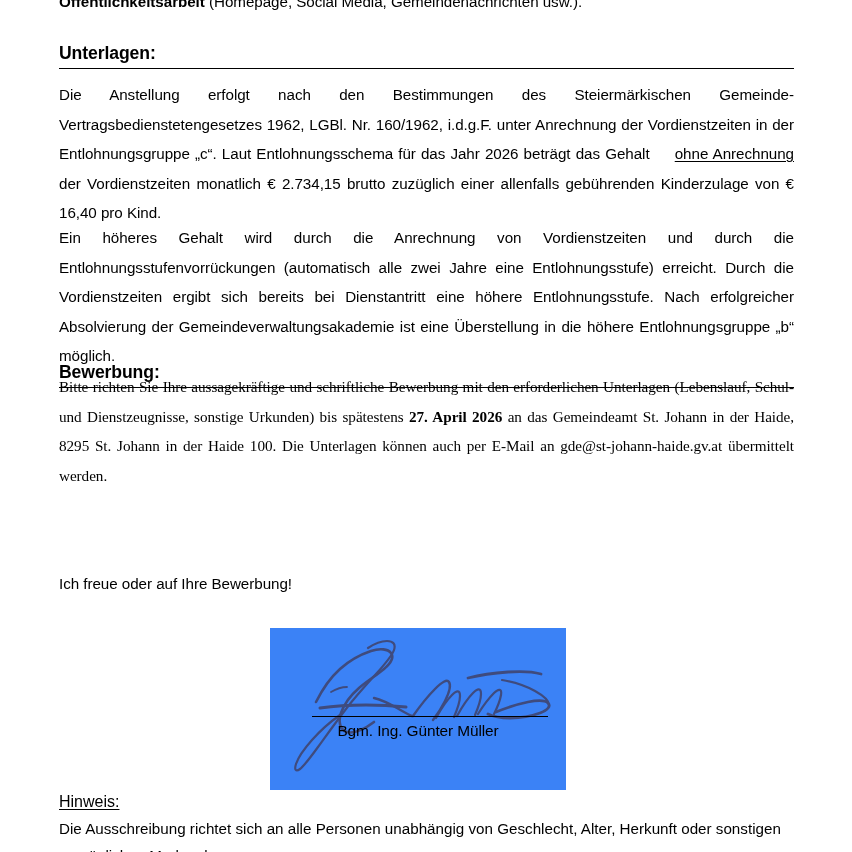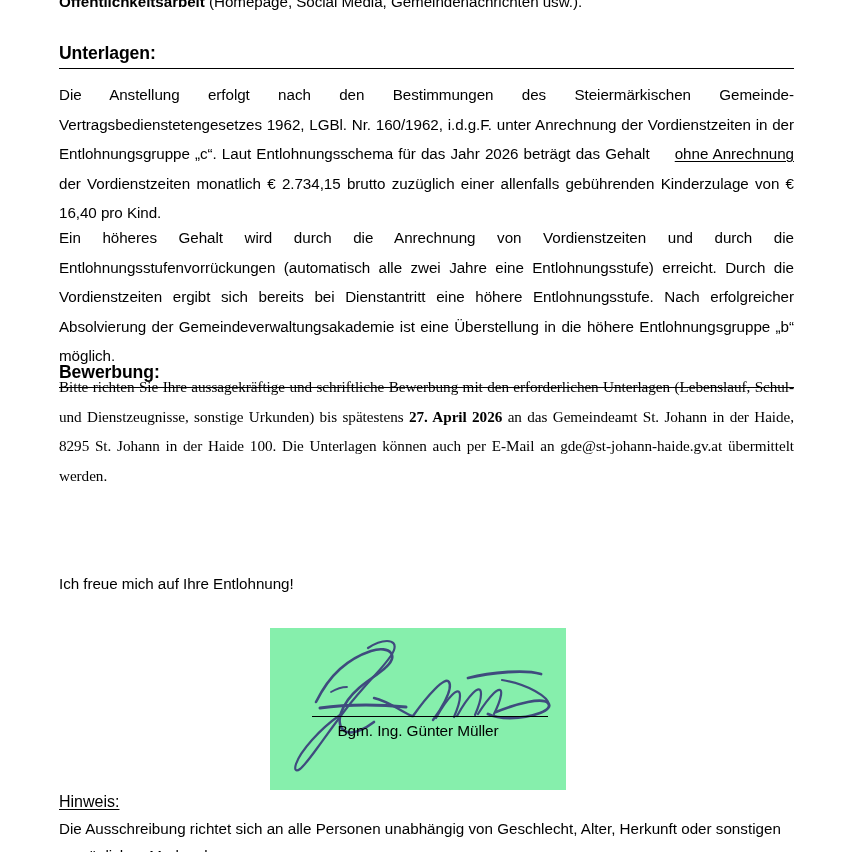--- a/index.html
+++ b/index.html
@@ -55,21 +55,21 @@
   .b { font-weight: bold; }
   .u { text-decoration: underline; text-underline-offset: 2px; margin-left: 20px; }
 
   
   .sig-wrap {
     position: absolute;
     left: 270px;
     top: 628px;
     width: 296px;
     height: 162px;
-    background: #86efac;
+    background: #3b82f6;
   }
   .sig-svg {
     position: absolute;
     left: 0;
     top: 0;
     width: 296px;
     height: 162px;
     display: block;
   }
   .sig-line {
@@ -145,21 +145,21 @@
     <div class="section-head">Bewerbung:</div>
     <hr class="rule">
   </div>
 
   <div class="blk" id="p-3">
     <p class="para"><span>Bitte richten Sie Ihre aussagekräftige und schriftliche Bewerbung mit den erforderlichen Unterlagen (Lebenslauf, Schul- und Dienstzeugnisse, sonstige Urkunden) bis spätestens </span><span class="b">27. April 2026</span><span> an das Gemeindeamt St. Johann in der Haide, 8295 St. Johann in der Haide 100. Die Unterlagen können auch per E-Mail an gde@st-johann-haide.gv.at übermittelt werden.</span></p>
   </div>
 
 
   <div class="blk" id="p-5">
-    <p class="para noj">Ich freue mich auf Ihre Entlohnung!</p>
+    <p class="para noj">Ich freue oder auf Ihre Bewerbung!</p>
   </div>
 
   <div class="sig-wrap">
     <svg class="sig-svg" viewBox="0 0 296 162" xmlns="http://www.w3.org/2000/svg">
       <g fill="none" stroke="#3f4b7e" stroke-linecap="round" stroke-linejoin="round">
         <path d="M46 74 C52 62 60 50 70 41 C80 32 92 26 101 23 C110 20 118 21 121 25 C124 29 121 35 114 41 C107 47 97 53 89 60 C81 67 74 76 71 85 C68 94 70 102 77 104 C84 106 95 101 104 94" stroke-width="2.6"></path>
         <path d="M98 20 C104 16 111 13 117 13 C123 13 126 16 124 22 C122 28 115 36 106 46 C97 56 86 68 76 81 C66 94 56 108 48 119 C40 130 34 138 30 141 C26 144 24 142 26 136 C28 130 34 121 42 112 C50 103 60 94 70 87" stroke-width="2.2"></path>
         <path d="M50 80 C64 78 80 77 96 77 C112 77 126 78 136 79" stroke-width="3.0"></path>
         <path d="M61 64 C66 61 72 59 77 59" stroke-width="1.8"></path>
         <path d="M104 70 C112 72 120 76 127 80 C134 84 139 87 142 88" stroke-width="2.4"></path>

